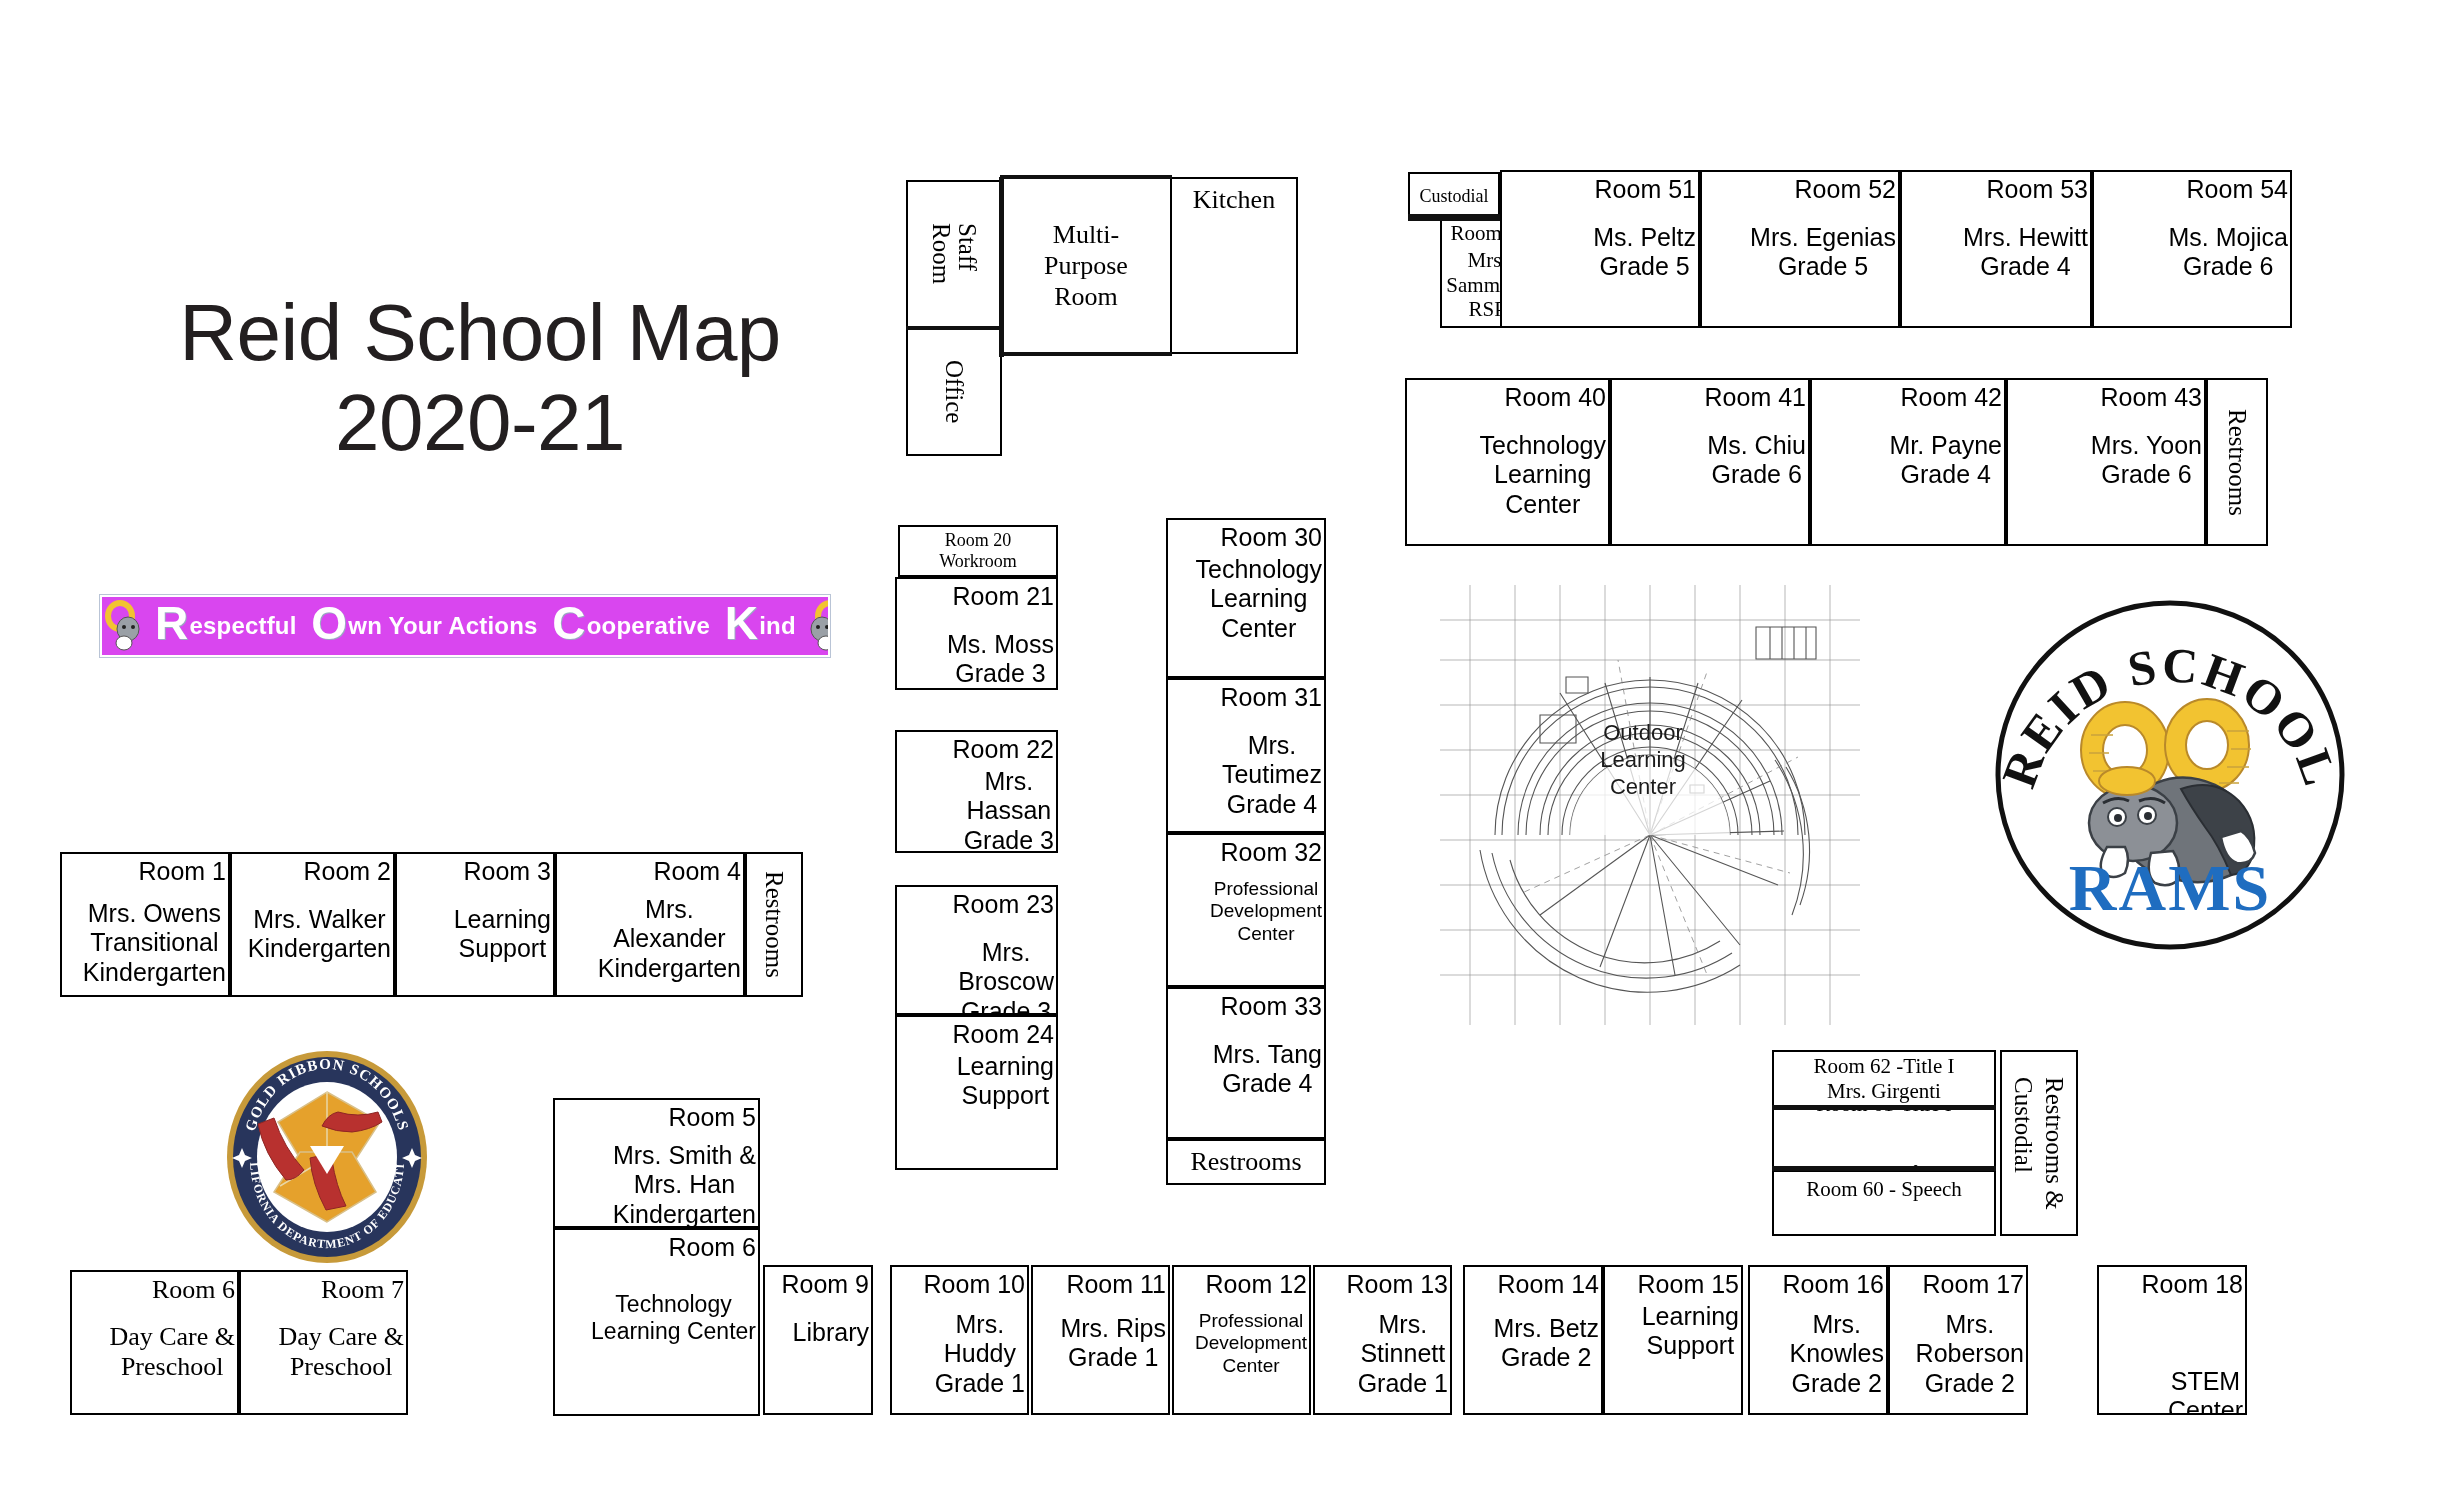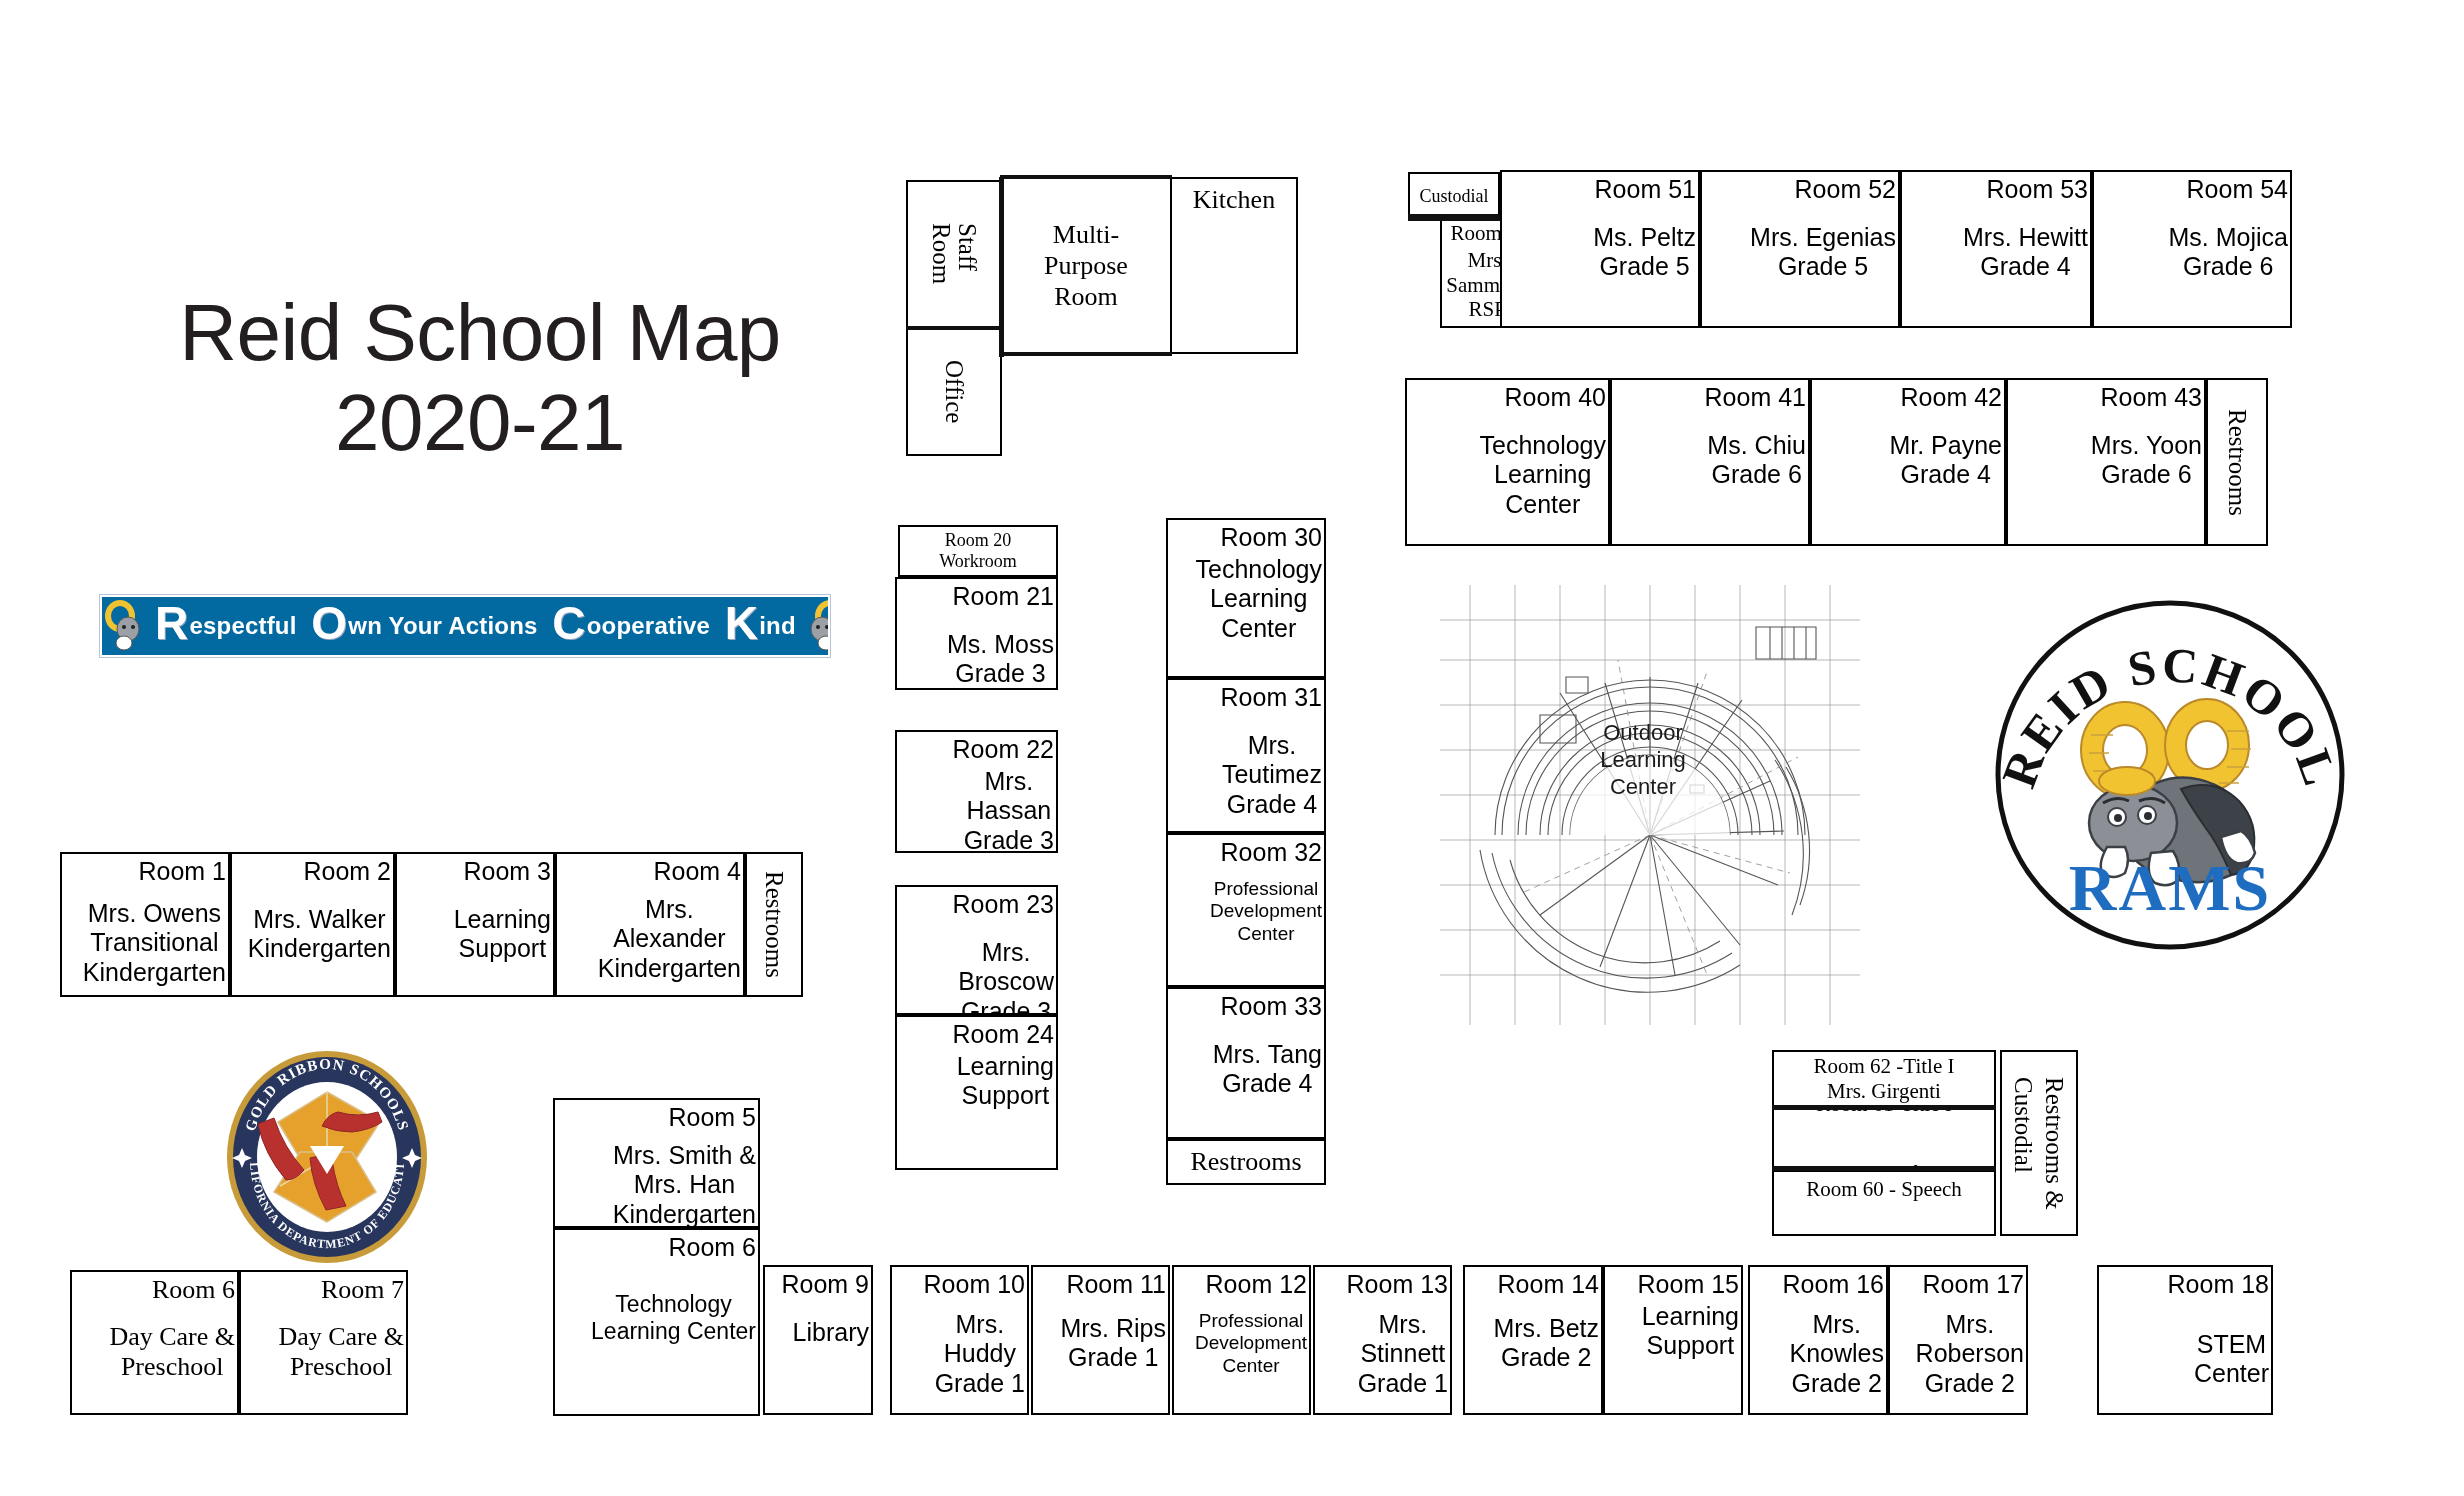--- a/index.html
+++ b/index.html
@@ -99,21 +99,21 @@
     padding: 2px;
     overflow: hidden;
   }
   .plain.top { align-items: flex-start; padding-top: 5px; }
   .plain.sm { font-size: 21px; }
   .plain.xs { font-size: 18px; line-height: 1.15; }
 
   
   #rock-banner {
     left: 100px; top: 595px; width: 730px; height: 62px;
-    background: #0369a1;
+    background: #d946ef;
     border: 2px solid #ffffff;
     outline: 1px solid #b9c4d6;
     display: flex;
     align-items: center;
     justify-content: flex-start;
     overflow: hidden;
   }
   #rock-banner .bannertext {
     color: #ffffff;
     font-family: "Liberation Sans", sans-serif;
@@ -409,21 +409,21 @@
     <div class="rdesc tight" style="margin-top:10px;">Mrs.
 Knowles
 Grade 2</div>
   </div>
   <div class="abs room" style="left:1888px; top:1265px; width:140px; height:150px;">
     <div class="rnum">Room 17</div>
     <div class="rdesc tight" style="margin-top:10px;">Mrs.
 Roberson
 Grade 2</div>
   </div>
-  <div class="abs room" style="left:2097px; top:1265px; width:176px; height:150px;">
+  <div class="abs room" style="left:2097px; top:1265px; width:150px; height:150px;gap:37px;">
     <div class="rnum">Room 18</div>
     <div class="rdesc" style="margin-top:30px;">STEM
 Center</div>
   </div>
 
   <div class="abs plain sm" style="left:1772px; top:1050px; width:224px; height:58px; flex-direction:column;">
     <span>Room 62 -Title I</span>
     <span>Mrs. Girgenti</span>
   </div>
   <div class="abs plain sm" style="left:1772px; top:1108px; width:224px; height:62px; flex-direction:column;gap:44px;">

